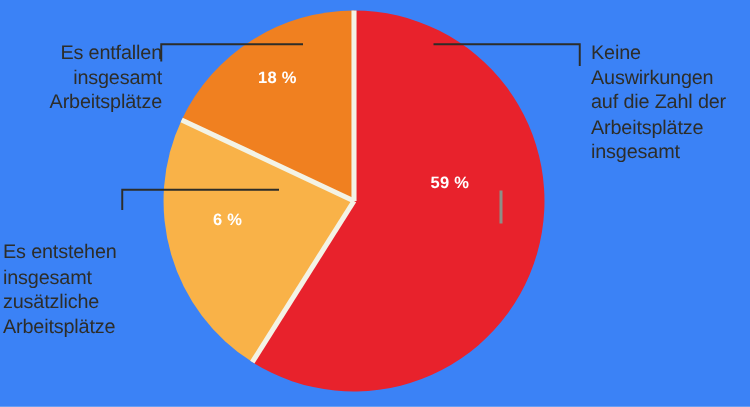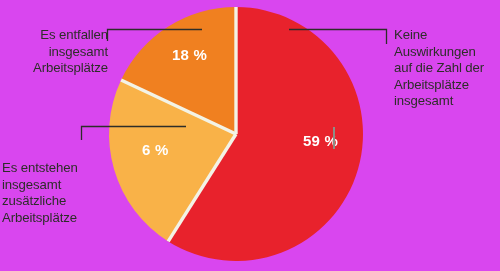--- a/index.html
+++ b/index.html
@@ -11,21 +11,21 @@
     width: 500px;
     height: 271px;
     overflow: hidden;
     background: #f3f3e6;
     font-family: "Liberation Sans", "DejaVu Sans", sans-serif;
   }
   #stage {
     position: relative;
     width: 500px;
     height: 271px;
-    background: #d946ef;
+    background: #3b82f6;
   }
   .chart-svg {
     position: absolute;
     left: 0;
     top: 0;
     width: 500px;
     height: 271px;
   }
   .label-block {
     position: absolute;
@@ -51,29 +51,28 @@
   #label-none {
     left: 394px;
     top: 27px;
     width: 104px;
     text-align: left;
   }
   .slice-value {
     position: absolute;
     color: #ffffff;
     font-weight: bold;
-    font-size: 15px;
+    font-size: 11px;
     letter-spacing: 0.2px;
     white-space: nowrap;
     text-align: center;
   }
   #value-none {
     left: 287px;
-    top: 132px;
-    margin-left: 16px;
+    top: 116px;
   }
   #value-gain {
     left: 142px;
     top: 141px;
   }
   #value-loss {
     left: 172px;
     top: 46px;
   }
   .text-caret {

